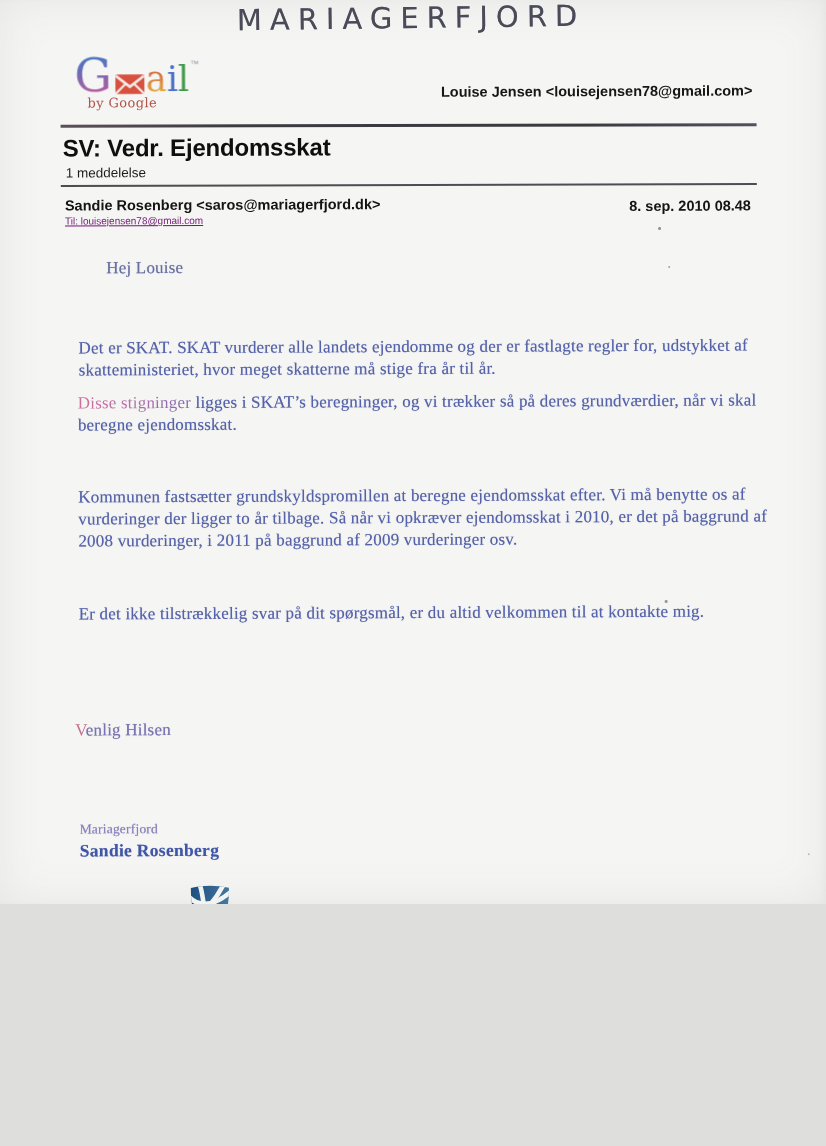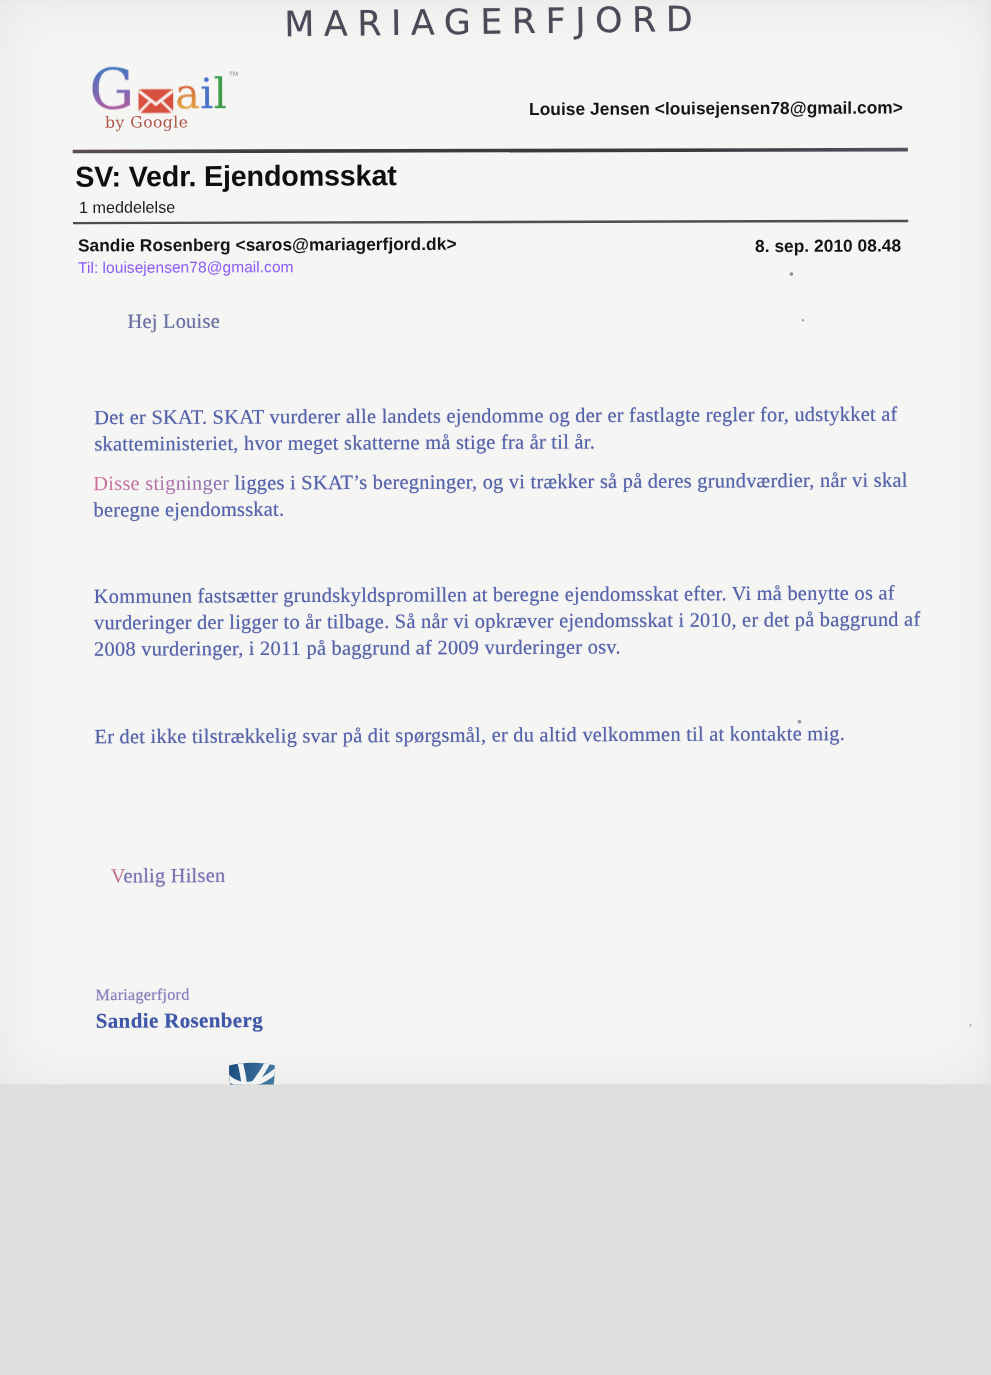--- a/index.html
+++ b/index.html
@@ -40,40 +40,40 @@
 
   .account { position:absolute; right:72px; top:84px; font-weight:bold; font-size:14.5px; color:#161616; }
 
   .rule { position:absolute; left:62px; width:696px; }
   .rule1 { top:124px; height:2.5px; background:linear-gradient(90deg,#5d4f58,#3b3b40 25%,#3a3a3e 75%,#55505f); transform:rotate(0.12deg); }
   .rule2 { top:184px; height:2px; background:#4d4d52; transform:rotate(0.1deg); }
 
   .subject { position:absolute; left:64px; top:133px; margin:0; font-size:24px; font-weight:bold; color:#0f0f0f; letter-spacing:-0.2px; }
   .count   { position:absolute; left:67px; top:164px; font-size:13.5px; color:#1d1d1d; }
   .from    { position:absolute; left:66px; top:196px; font-size:14.5px; font-weight:bold; color:#141414; }
-  .to      { position:absolute; left:66px; top:214px; font-size:13px; color:#8b5cf6; }
+  .to      { position:absolute; left:66px; top:214px; font-size:10px; color:#701a75;text-decoration:underline; }
   .date    { position:absolute; right:74px; top:199px; font-size:14.5px; font-weight:bold; color:#141414;padding-left:46px; }
 
   
   .bt {
     position:absolute; font-family:"Liberation Serif", serif; font-size:17px;
     color:#5462aa; letter-spacing:0.2px; white-space:nowrap;
     text-shadow:0 0 0.8px rgba(90,100,170,0.55); line-height:22px;
   }
   .greet { left:79px; top:256px; color:#68709f;margin-left:28px; }
   .p1 { left:79px; top:336px; }
   .p2 { left:78px; top:391px; }
   .pink {
     background:linear-gradient(90deg,#cd6f9d 5%,#a86daa 60%,#7e6cae 100%);
     -webkit-background-clip:text; background-clip:text; color:transparent;
     text-shadow:none;
   }
   .p3 { left:78px; top:485px; }
   .p4 { left:78px; top:602px; }
-  .closing { left:91px; top:718px; color:#7a72b2; }
+  .closing { left:74px; top:718px; color:#7a72b2; }
   .vinit { color:#c3718e; text-shadow:none; }
   .sig-name { left:78px; top:838px; font-weight:bold; font-size:17.5px; color:#3f57a8; letter-spacing:0.3px; }
   .sig-role { left:78px; top:817px; font-size:13.5px; color:#8b80bd; }
   .footer-org { left:77px; top:1037px; color:#4a5aac; letter-spacing:0.3px; }
 
   
   .shield { position:absolute; left:186px; top:883px; width:44px; height:57px; }
   .org-name { position:absolute; left:73px; top:935px; font-size:31px; color:#3a3a3c; letter-spacing:0.2px; }
   .org-sub  { position:absolute; left:77px; top:971px; font-size:10.5px; font-weight:bold; letter-spacing:4.8px; color:#8a372e; }
 

